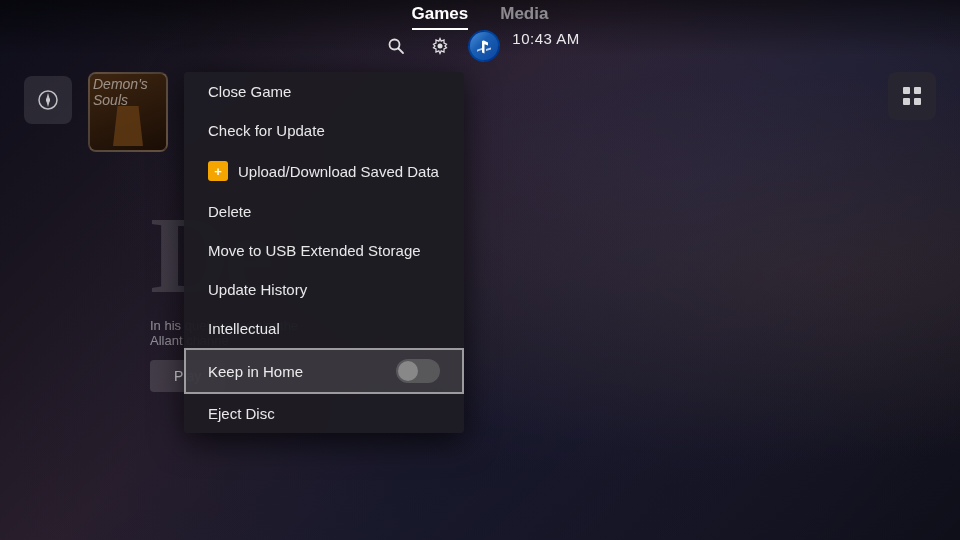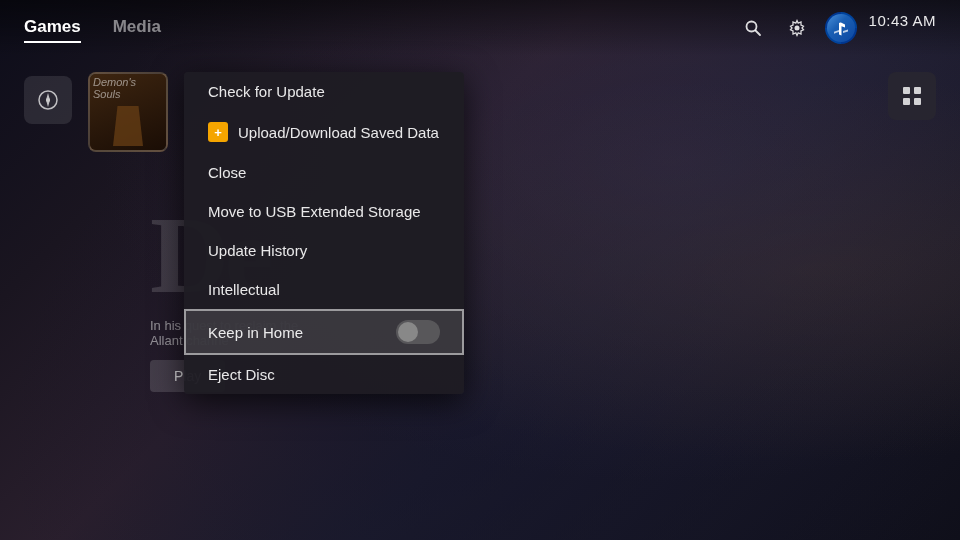--- a/index.html
+++ b/index.html
@@ -37,20 +37,21 @@
       position: absolute;
       top: 0;
       left: 0;
       right: 0;
       height: 56px;
       display: flex;
       align-items: center;
       padding: 0 24px;
       z-index: 10;
       background: linear-gradient(to bottom, rgba(0,0,0,0.5) 0%, transparent 100%);
+      flex-direction: column;
     }
 
     .topbar-tabs {
       display: flex;
       gap: 32px;
       flex: 1;
     }
 
     .tab-item {
       font-size: 17px;
@@ -344,39 +345,42 @@
         <circle cx="12" cy="12" r="9" fill="none" stroke="rgba(255,255,255,0.7)" stroke-width="1.5"></circle>
         <polygon points="12,5 14,12 12,19 10,12" fill="rgba(255,255,255,0.7)"></polygon>
         <circle cx="12" cy="12" r="2" fill="#ccc"></circle>
       </svg>
     </div>
   </div>
 
   <div class="game-thumb">
     <div class="game-thumb-text">Demon's Souls</div>
     <div style="position:absolute;inset:0;background:linear-gradient(160deg,#3d2510 0%,#1a0d05 100%);"></div>
-    <div style="position:absolute;top:2px;left:3px;right:3px;font-size:11px;color:rgba(255,255,255,0.5);font-style:italic;z-index:1;">Demon's<br>Souls</div>
+    <div style="position:absolute;top:2px;left:3px;right:3px;font-size:14px;color:rgba(255,255,255,0.5);font-style:italic;z-index:1;">Demon's<br>Souls</div>
     <div style="position:absolute;bottom:4px;left:50%;transform:translateX(-50%);width:30px;height:40px;background:rgba(100,60,20,0.8);clip-path:polygon(15% 0%,85% 0%,100% 100%,0% 100%);z-index:1;"></div>
   </div>
 
   <div class="context-menu">
 
+    <div class="menu-item">
+      <span>Close Game</span>
+    </div>
 
     <div class="menu-item">
       <span>Check for Update</span>
     </div>
 
     <div class="menu-item">
       <div class="ps-plus-icon">+</div>
       <span>Upload/Download Saved Data</span>
     </div>
 
 
     <div class="menu-item">
-      <span>Close</span>
+      <span>Delete</span>
     </div>
 
     <div class="menu-item">
       <span>Move to USB Extended Storage</span>
     </div>
 
     <div class="menu-item">
       <span>Update History</span>
     </div>
 

